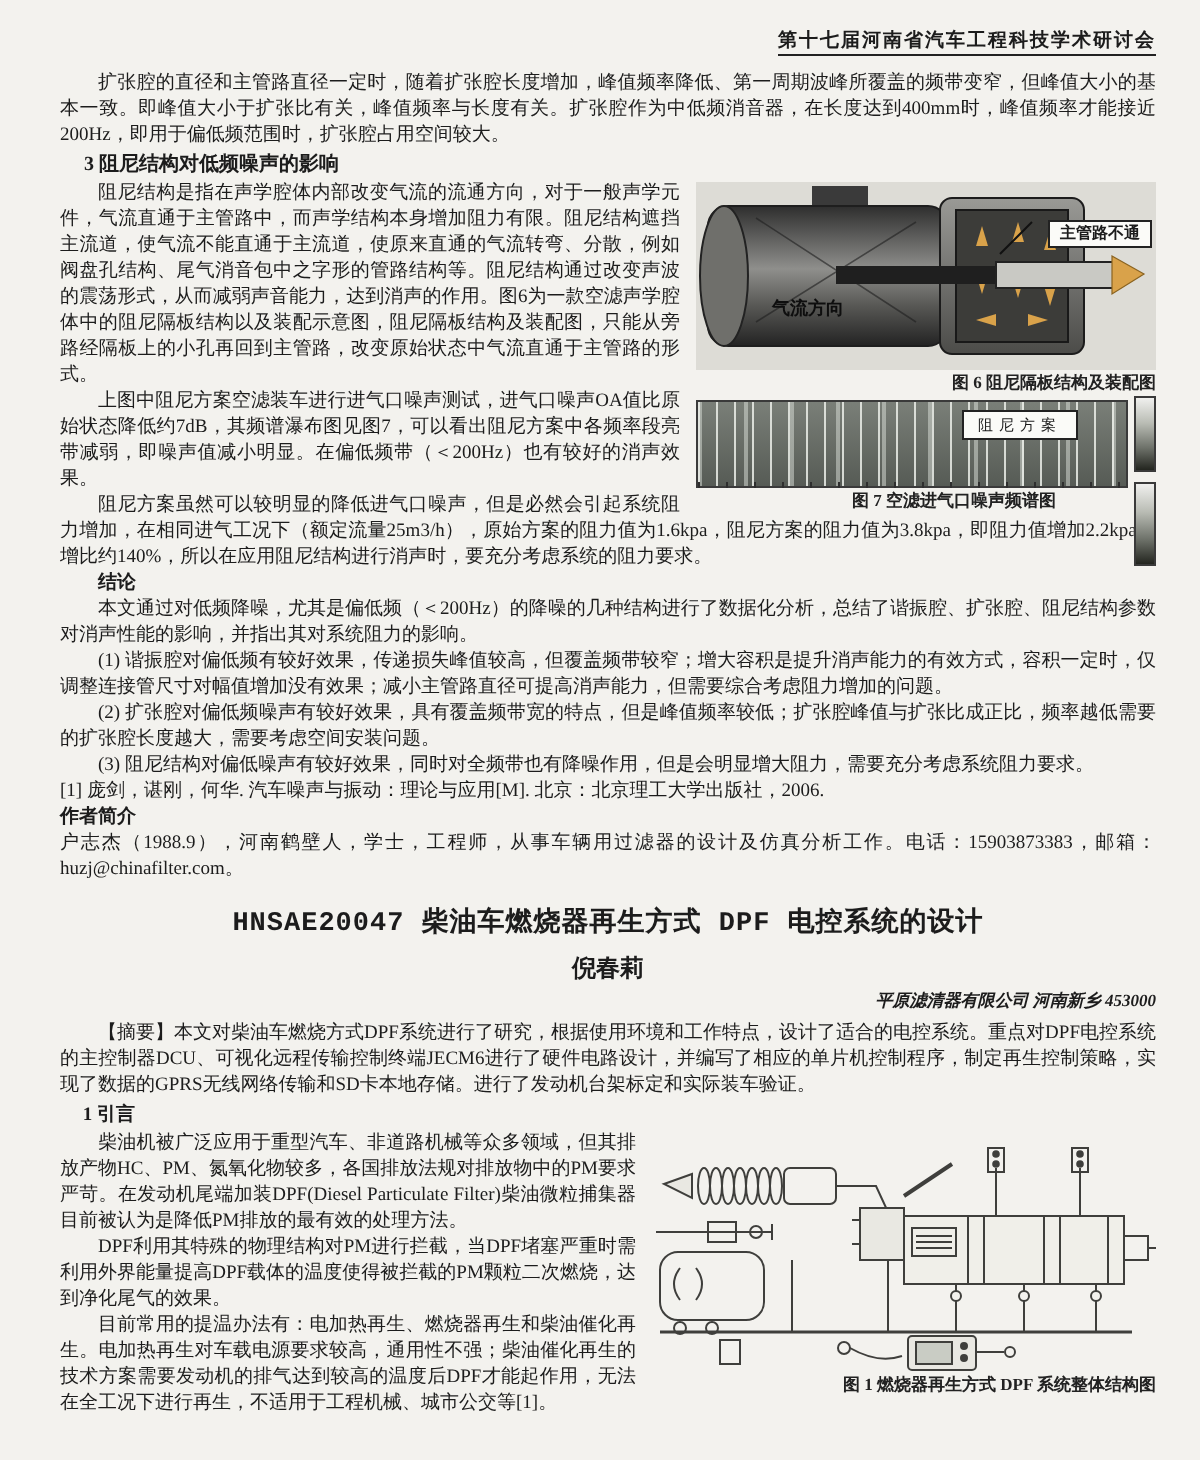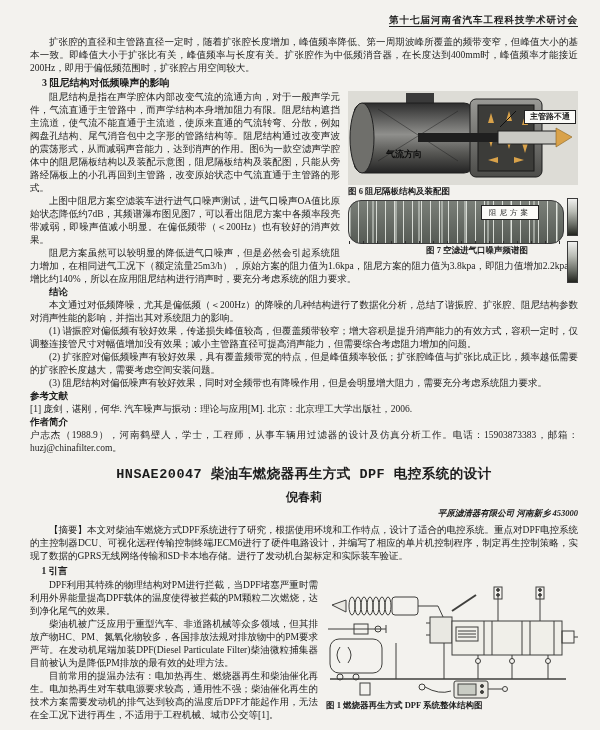--- a/index.html
+++ b/index.html
@@ -16,35 +16,35 @@
   .hdr span{border-bottom:1.5px solid #222;padding-bottom:1px;}
   
   .txt{font-size:9.5px;line-height:13px;text-align:justify;margin:0;}
   .ind{text-indent:2em;}
   .h3{font-size:10px;font-weight:bold;text-indent:1.2em;line-height:14px;margin:1px 0;}
   .bold{font-weight:bold;}
   .blk{margin:0;}
   .concl-h{font-size:9.5px;font-weight:bold;text-indent:2em;line-height:13px;}
   
   .figcol{float:right;width:230px;margin:0 0 2px 8px;}
-  .figcap{font-size:8.5px;text-align:left;line-height:12px;font-weight:bold;color:#222;}
+  .figcap{font-size:8.5px;text-align:right;line-height:12px;font-weight:bold;color:#222;}
   
   .fig6wrap{position:relative;width:230px;height:94px;}
   
   .spec{position:relative;width:230px;margin-top:3px;}
   .specpanel{
     position:relative;height:38px;width:214px;
     background-color:#6d726c;
     background-image:
       repeating-linear-gradient(90deg, rgba(235,238,232,.85) 0 1px, rgba(0,0,0,0) 1px 9px),
       repeating-linear-gradient(90deg, rgba(220,225,218,.5) 0 2px, rgba(0,0,0,0) 2px 23px),
       linear-gradient(180deg,#7a7f78,#565b55);
     border:1px solid #3a3a3a;
   }
-  .specpanel.p2{height:42px;border-radius:13px;}
+  .specpanel.p2{height:42px;}
   .cbar{position:absolute;right:0;top:0;width:9px;height:100%;
     background:linear-gradient(180deg,#f0f0ee 0%,#b9bcb4 35%,#6c7068 70%,#23251f 100%);
     border:1px solid #3a3a3a;}
   .speclabel{position:absolute;right:24px;top:4px;background:#fbfbf8;border:1px solid #222;
     font-size:7.5px;line-height:9px;padding:2px 7px;letter-spacing:3px;white-space:nowrap;}
   .ticks{position:absolute;left:0;bottom:-1px;width:100%;height:3px;
     background:repeating-linear-gradient(90deg,#2e2e2e 0 1px,transparent 1px 14px);}
   
   .p2title{text-align:center;font-size:13.5px;font-weight:bold;margin:10px 0 6px 0;letter-spacing:.5px;font-family:Liberation Mono, monospace;}
   .p2author{text-align:center;font-size:12px;font-weight:bold;margin:2px 0;}
@@ -138,21 +138,20 @@
       <p class="txt ind blk">阻尼结构是指在声学腔体内部改变气流的流通方向，对于一般声学元件，气流直通于主管路中，而声学结构本身增加阻力有限。阻尼结构遮挡主流道，使气流不能直通于主流道，使原来直通的气流转弯、分散，例如阀盘孔结构、尾气消音包中之字形的管路结构等。阻尼结构通过改变声波的震荡形式，从而减弱声音能力，达到消声的作用。图6为一款空滤声学腔体中的阻尼隔板结构以及装配示意图，阻尼隔板结构及装配图，只能从旁路经隔板上的小孔再回到主管路，改变原始状态中气流直通于主管路的形式。</p>
       <p class="txt ind blk">上图中阻尼方案空滤装车进行进气口噪声测试，进气口噪声OA值比原始状态降低约7dB，其频谱瀑布图见图7，可以看出阻尼方案中各频率段亮带减弱，即噪声值减小明显。在偏低频带（＜200Hz）也有较好的消声效果。</p>
       <p class="txt ind blk">阻尼方案虽然可以较明显的降低进气口噪声，但是必然会引起系统阻力增加，在相同进气工况下（额定流量25m3/h），原始方案的阻力值为1.6kpa，阻尼方案的阻力值为3.8kpa，即阻力值增加2.2kpa，增比约140%，所以在应用阻尼结构进行消声时，要充分考虑系统的阻力要求。</p>
 
       <div class="concl-h">结论</div>
       <p class="txt ind blk">本文通过对低频降噪，尤其是偏低频（＜200Hz）的降噪的几种结构进行了数据化分析，总结了谐振腔、扩张腔、阻尼结构参数对消声性能的影响，并指出其对系统阻力的影响。</p>
       <p class="txt ind blk">(1) 谐振腔对偏低频有较好效果，传递损失峰值较高，但覆盖频带较窄；增大容积是提升消声能力的有效方式，容积一定时，仅调整连接管尺寸对幅值增加没有效果；减小主管路直径可提高消声能力，但需要综合考虑阻力增加的问题。</p>
       <p class="txt ind blk">(2) 扩张腔对偏低频噪声有较好效果，具有覆盖频带宽的特点，但是峰值频率较低；扩张腔峰值与扩张比成正比，频率越低需要的扩张腔长度越大，需要考虑空间安装问题。</p>
       <p class="txt ind blk">(3) 阻尼结构对偏低噪声有较好效果，同时对全频带也有降噪作用，但是会明显增大阻力，需要充分考虑系统阻力要求。</p>
 
-      <div class="txt bold">参考文献</div>
       <p class="txt blk">[1] 庞剑，谌刚，何华. 汽车噪声与振动：理论与应用[M]. 北京：北京理工大学出版社，2006.</p>
       <div class="txt bold">作者简介</div>
       <p class="txt blk">户志杰（1988.9），河南鹤壁人，学士，工程师，从事车辆用过滤器的设计及仿真分析工作。电话：15903873383，邮箱：huzj@chinafilter.com。</p>
 
       <div class="clear"></div>
     </div>
 
     <div>
       <h1 class="p2title">HNSAE20047 柴油车燃烧器再生方式 DPF 电控系统的设计</h1>
       <div class="p2author">倪春莉</div>
@@ -243,21 +242,21 @@
                   <circle cx="156" cy="111" r="1.5" fill="#3f3f3c"></circle>
                 <line x1="162" y1="108" x2="176" y2="108"></line>
                   <circle cx="179" cy="108" r="2.5"></circle>
               </g>
             </svg>
           </div>
           <figcaption class="figcap">图 1 燃烧器再生方式 DPF 系统整体结构图</figcaption>
         </figure>
       </div>
 
+      <p class="txt ind blk">柴油机被广泛应用于重型汽车、非道路机械等众多领域，但其排放产物HC、PM、氮氧化物较多，各国排放法规对排放物中的PM要求严苛。在发动机尾端加装DPF(Diesel Particulate Filter)柴油微粒捕集器目前被认为是降低PM排放的最有效的处理方法。</p>
       <p class="txt ind blk">DPF利用其特殊的物理结构对PM进行拦截，当DPF堵塞严重时需利用外界能量提高DPF载体的温度使得被拦截的PM颗粒二次燃烧，达到净化尾气的效果。</p>
-      <p class="txt ind blk">柴油机被广泛应用于重型汽车、非道路机械等众多领域，但其排放产物HC、PM、氮氧化物较多，各国排放法规对排放物中的PM要求严苛。在发动机尾端加装DPF(Diesel Particulate Filter)柴油微粒捕集器目前被认为是降低PM排放的最有效的处理方法。</p>
       <p class="txt ind blk">目前常用的提温办法有：电加热再生、燃烧器再生和柴油催化再生。电加热再生对车载电源要求较高，通用性不强；柴油催化再生的技术方案需要发动机的排气达到较高的温度后DPF才能起作用，无法在全工况下进行再生，不适用于工程机械、城市公交等[1]。</p>
 
       <div class="clear"></div>
     </div>
 
   </div>
 </div>
 
 </body></html>

